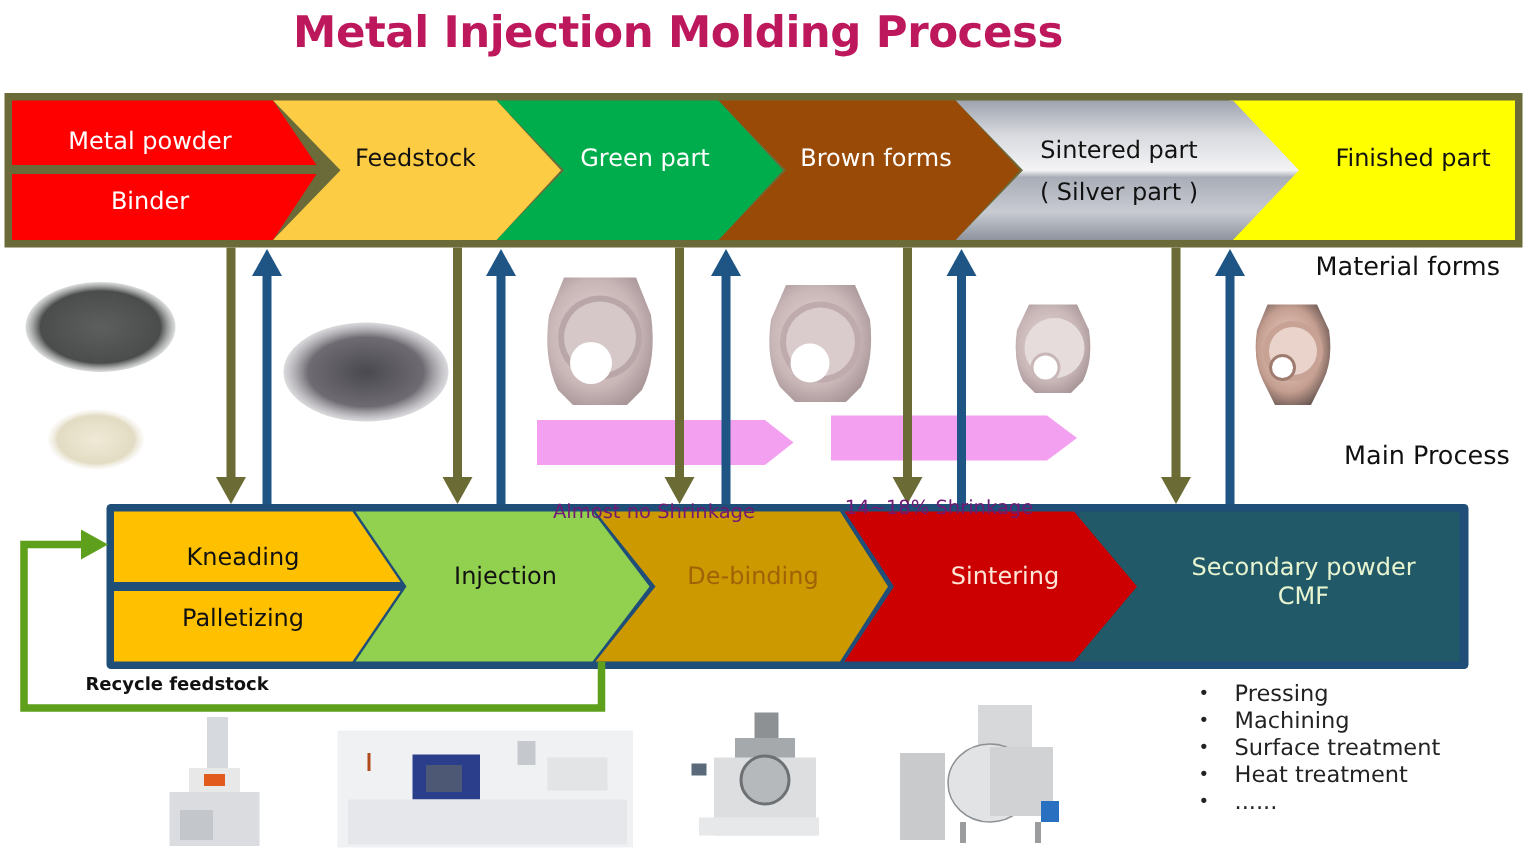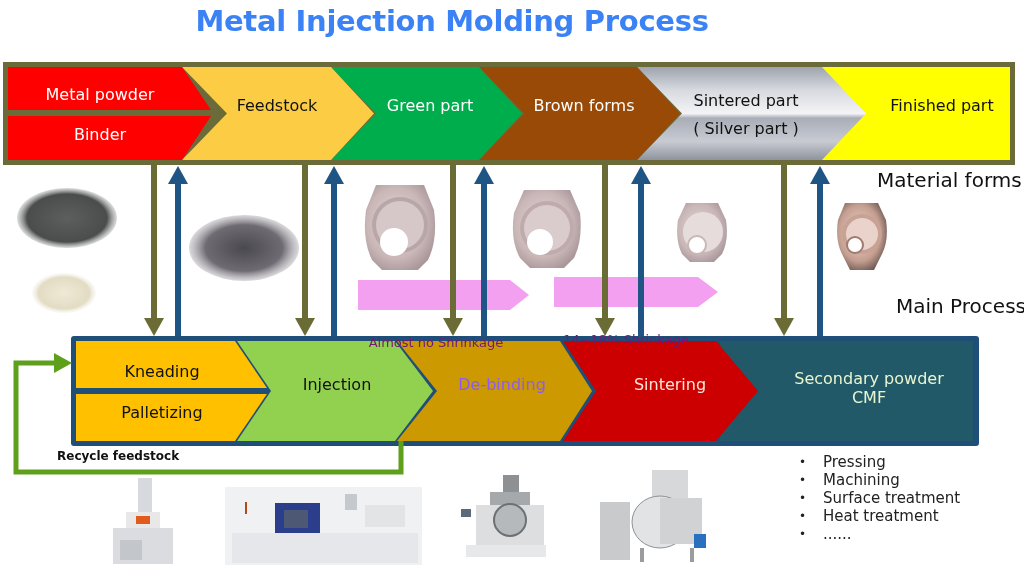--- a/index.html
+++ b/index.html
@@ -1,22 +1,22 @@
 <!DOCTYPE html>
 <html><head>
 <meta charset="utf-8">
 <style>
   html, body { margin: 0; padding: 0; background: #ffffff; }
   body { width: 1024px; height: 576px; overflow: hidden; position: relative;
          font-family: "DejaVu Sans", "Liberation Sans", sans-serif; }
   svg { position: absolute; left: 0; top: 0; }
   .title { position: absolute; left: 0; top: 4px; width: 904px; text-align: center;
-           font-family: "DejaVu Sans", sans-serif; font-weight: bold; font-size: 29px; color: #3b82f6; letter-spacing: -0.3px; }
+           font-family: "DejaVu Sans", sans-serif; font-weight: bold; font-size: 29px; color: #be185d; letter-spacing: -0.3px; }
   .lbl { position: absolute; font-size: 16px; white-space: nowrap; transform: translate(-50%, -50%); text-align: center; line-height: 19px; }
-  .side { position: absolute; font-size: 20px; color: #111; white-space: nowrap; }
+  .side { position: absolute; font-size: 17px; color: #111; white-space: nowrap; }
   .bullets { position: absolute; left: 796px; top: 453px; margin: 0; padding: 0; list-style: none; font-size: 15px; color: #222; line-height: 18px; }
   .bullets li { position: relative; padding-left: 27px; }
   .bullets li::before { content: "\2022"; position: absolute; left: 3px; top: 0; font-size: 12px; }
   .shrink { position: absolute; font-size: 13px; color: #701a75; white-space: nowrap; transform: translate(-50%, -50%); margin-top: 47px; }
 </style>
 </head>
 <body>
 
 <div class="title">Metal Injection Molding Process</div>
 
@@ -198,21 +198,21 @@
 
 <div class="side" style="left:877px; top:168px;">Material forms</div>
 <div class="side" style="left:896px; top:294px;">Main Process</div>
 
 <div class="shrink" style="left:436px; top:295px;">Almost no Shrinkage</div>
 <div class="shrink" style="left:626px; top:292px;">14~18% Shrinkage</div>
 
 <div class="lbl" style="left:162px; top:371px; color:#111;">Kneading</div>
 <div class="lbl" style="left:162px; top:412px; color:#111;">Palletizing</div>
 <div class="lbl" style="left:337px; top:384px; color:#111;">Injection</div>
-<div class="lbl" style="left:502px; top:384px; color:#8b5cf6;">De-binding</div>
+<div class="lbl" style="left:502px; top:384px; color:#a16207;">De-binding</div>
 <div class="lbl" style="left:670px; top:384px; color:#ffe6d8;">Sintering</div>
 <div class="lbl" style="left:869px; top:378px; color:#e8f5d0;">Secondary  powder</div>
 <div class="lbl" style="left:869px; top:397px; color:#e8f5d0;">CMF</div>
 
 <div class="side" style="left:57px; top:449px; font-size:12px;font-weight:bold;">Recycle feedstock</div>
 
 <ul class="bullets">
   <li>Pressing</li>
   <li>Machining</li>
   <li>Surface treatment</li>

